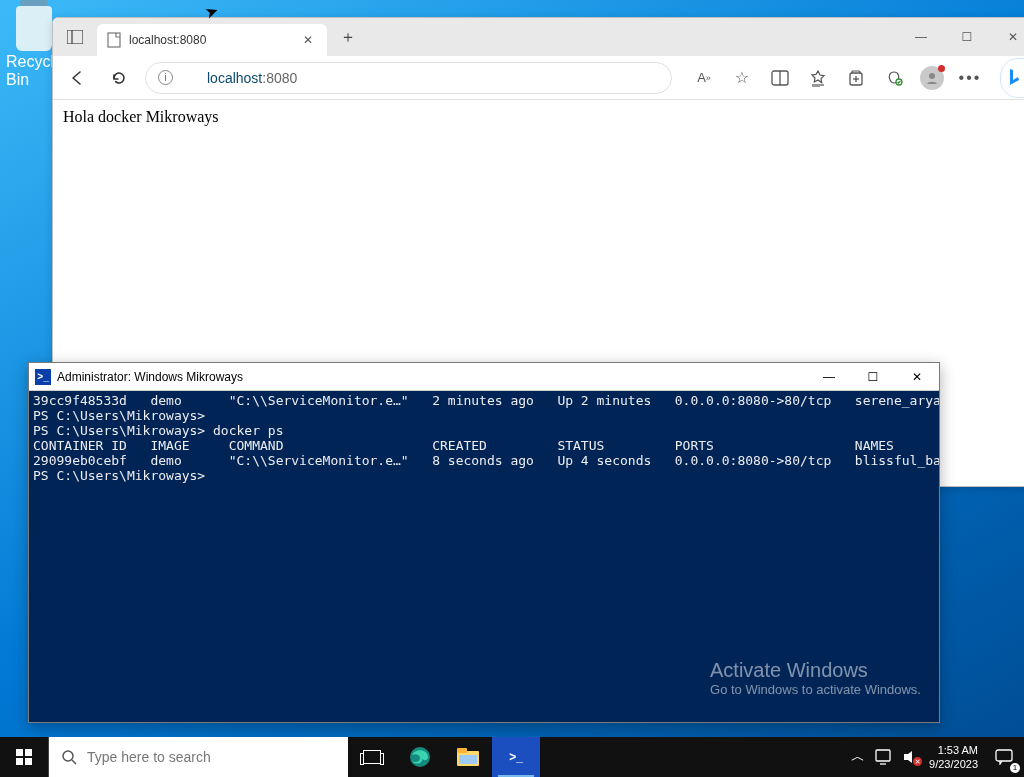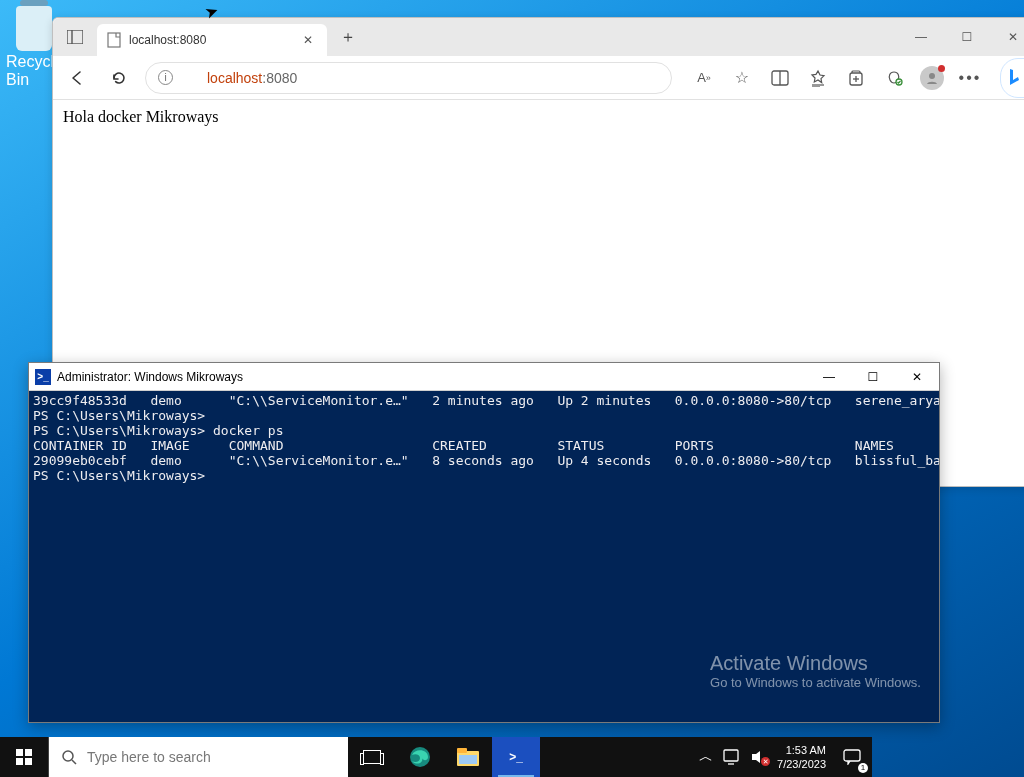--- a/index.html
+++ b/index.html
@@ -129,21 +129,21 @@
     background: #fff;
     border: 1px solid #e1e1e1;
     border-radius: 16px;
     display: flex;
     align-items: center;
     padding: 0 12px;
     gap: 10px;
     font-size: 14px;
     color: #666;
   }
-  .addr-bar .host { color: #c2410c; padding-left: 24px; }
+  .addr-bar .host { color: #0c4a6e; padding-left: 24px; }
   .right-icons { display: flex; gap: 6px; margin-left: 6px; }
   .avatar {
     width: 24px; height: 24px; border-radius: 50%;
     background: #c9c9c9;
     position: relative;
     display:flex;align-items:center;justify-content:center;
   }
   .avatar .dot { position:absolute; top:-1px; right:-1px; width:7px;height:7px;border-radius:50%;background:#d12f2f;}
   .bing {
     width: 28px; height: 40px;
@@ -215,33 +215,33 @@
     white-space: pre;
   }
   .ps-scroll {
     width: 16px;
     background: #f0f0f0;
     position: relative;
   }
   .watermark {
     position: absolute;
     right: 18px;
-    bottom: 32px;
+    bottom: 25px;
     text-align: left;
     color: rgba(255,255,255,.5);
     pointer-events: none;
   }
   .watermark .wm1 { font-size: 20px; }
   .watermark .wm2 { font-size: 13px; }
 
   
   .taskbar {
     position: absolute;
     left: 0; bottom: 0;
-    width: 872px; height: 40px;
+    width: 1024px; height: 40px;
     background: #111;
     display: flex;
     align-items: stretch;
     color: #fff;
     font-size: 12px;
   }
   .start-btn {
     width: 48px;
     display:flex;align-items:center;justify-content:center;
     font-size: 16px;
@@ -472,21 +472,21 @@
         </svg>
     </span>
     <span class="tray-icon" style="position:relative;">
       <svg width="16" height="14">
           <polygon points="1,4 5,4 9,1 9,13 5,10 1,10" fill="#fff"></polygon>
         </svg>
       <span style="position:absolute;bottom:-2px;right:-3px;width:9px;height:9px;border-radius:50%;background:#d12f2f;color:#fff;font-size:7px;line-height:9px;text-align:center;">✕</span>
     </span>
     <div class="clock">
       <div>1:53 AM</div>
-      <div>7/23/2023</div>
+      <div>9/23/2023</div>
     </div>
   </div>
   <div class="notif" style="position:relative;">
     <svg width="18" height="16">
         <rect x="1" y="1" width="16" height="11" rx="2" fill="none" stroke="#fff" stroke-width="1.3"></rect>
         <path d="M7 12l-2 3v-3" fill="none" stroke="#fff" stroke-width="1.3"></path>
       </svg>
     <span style="position:absolute;bottom:4px;right:4px;width:10px;height:10px;border-radius:50%;background:#fff;color:#000;font-size:8px;line-height:10px;text-align:center;">1</span>
   </div>
 </div>

